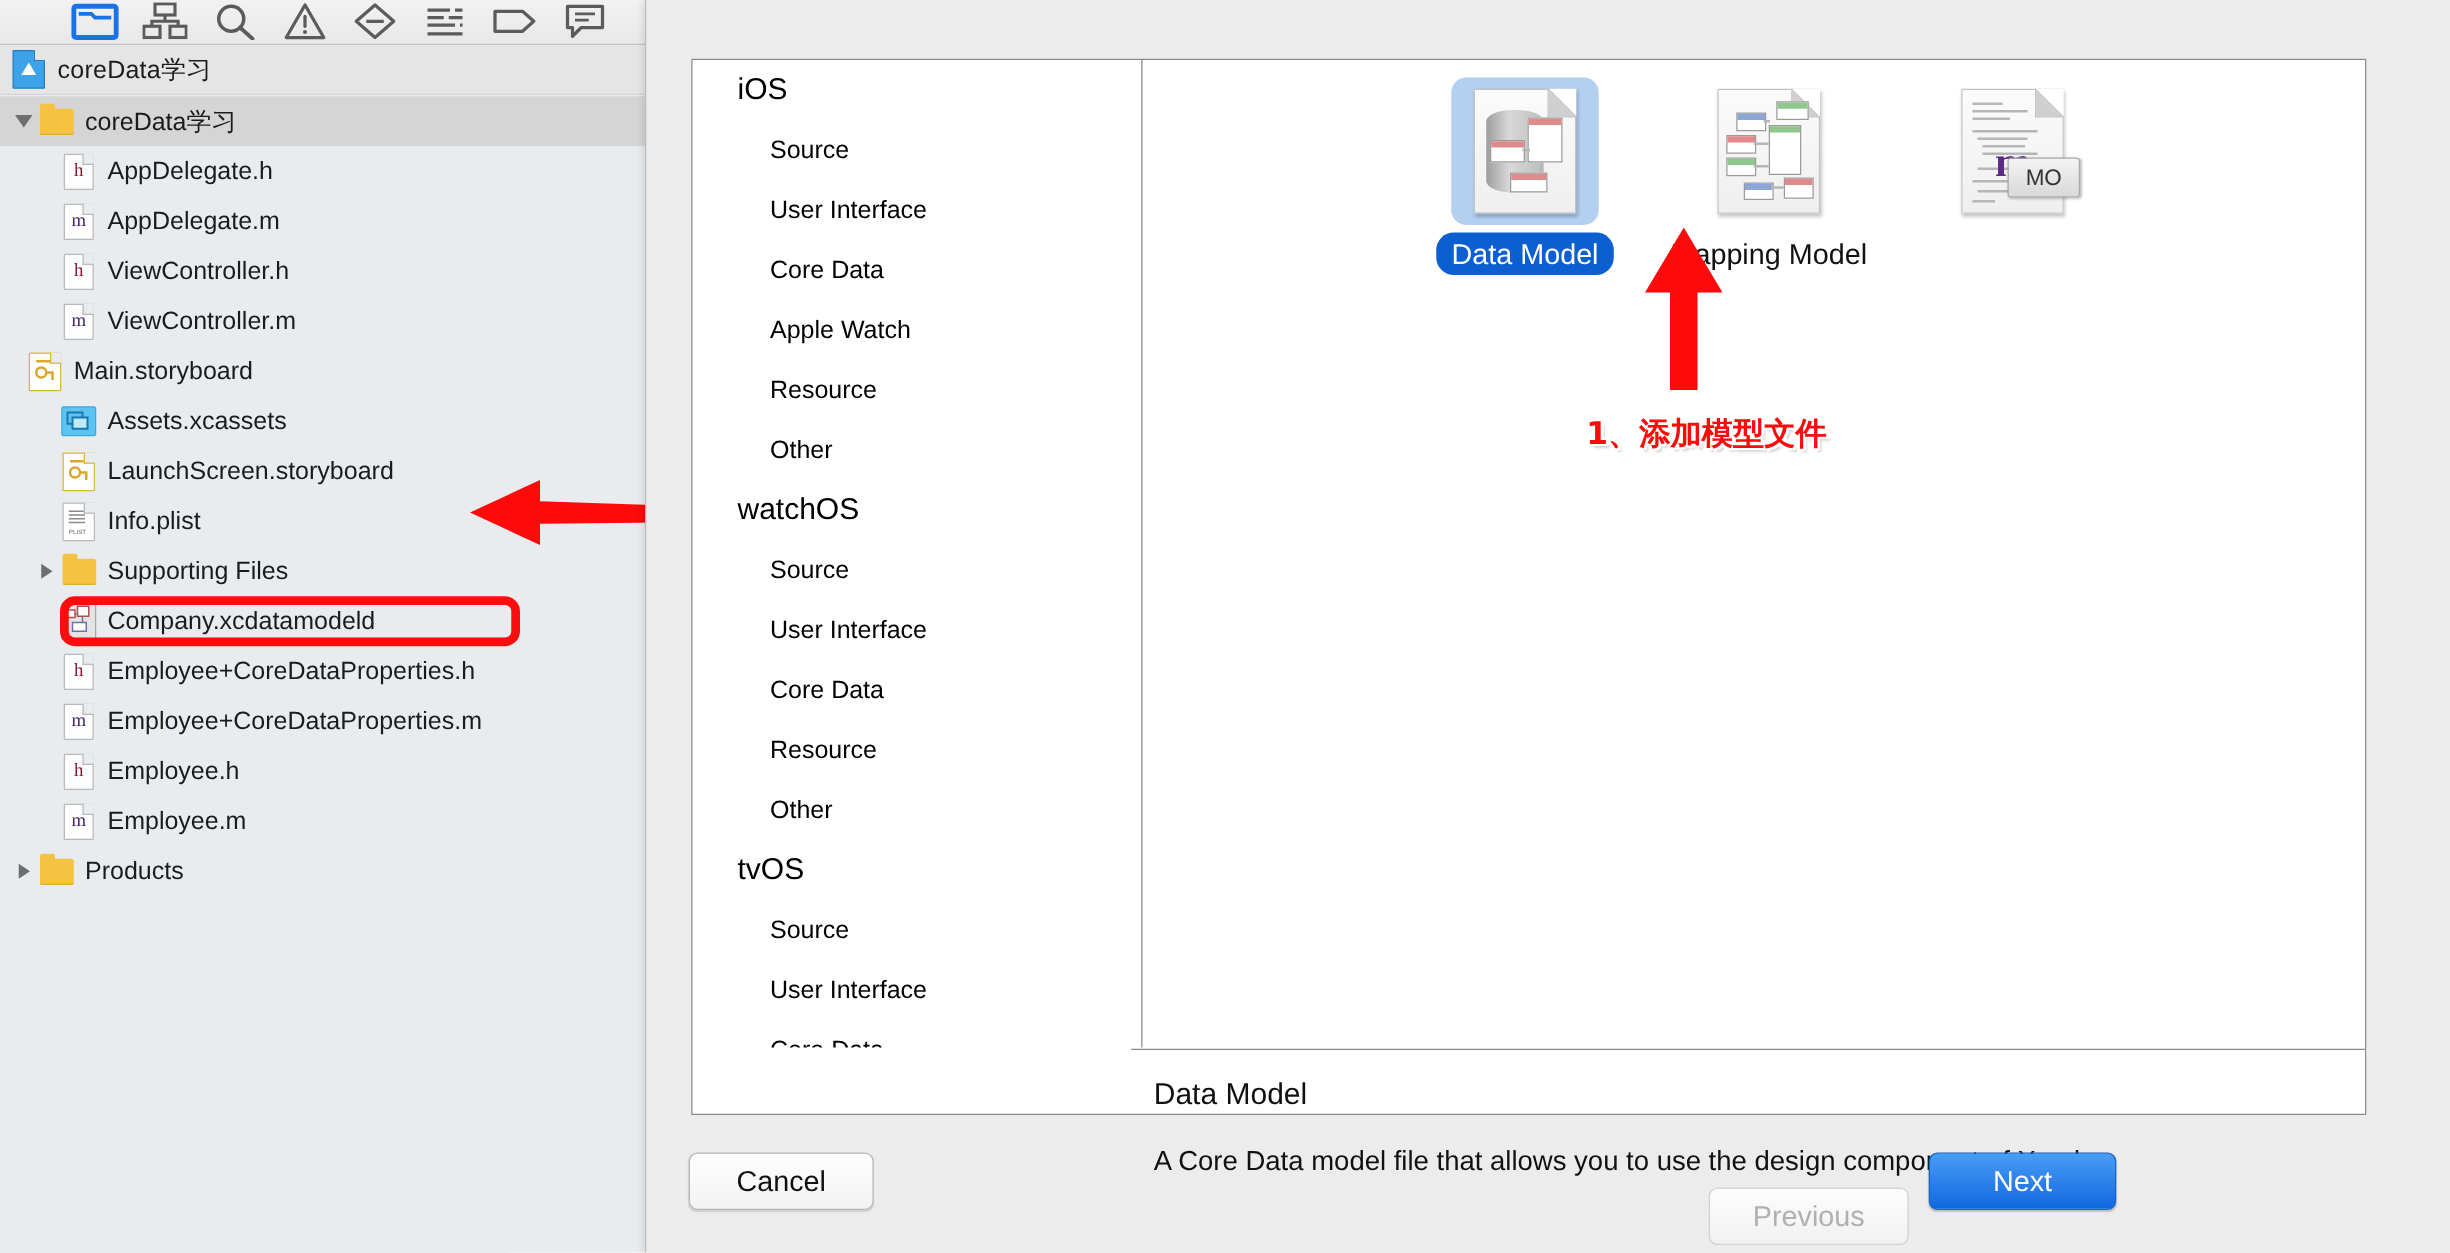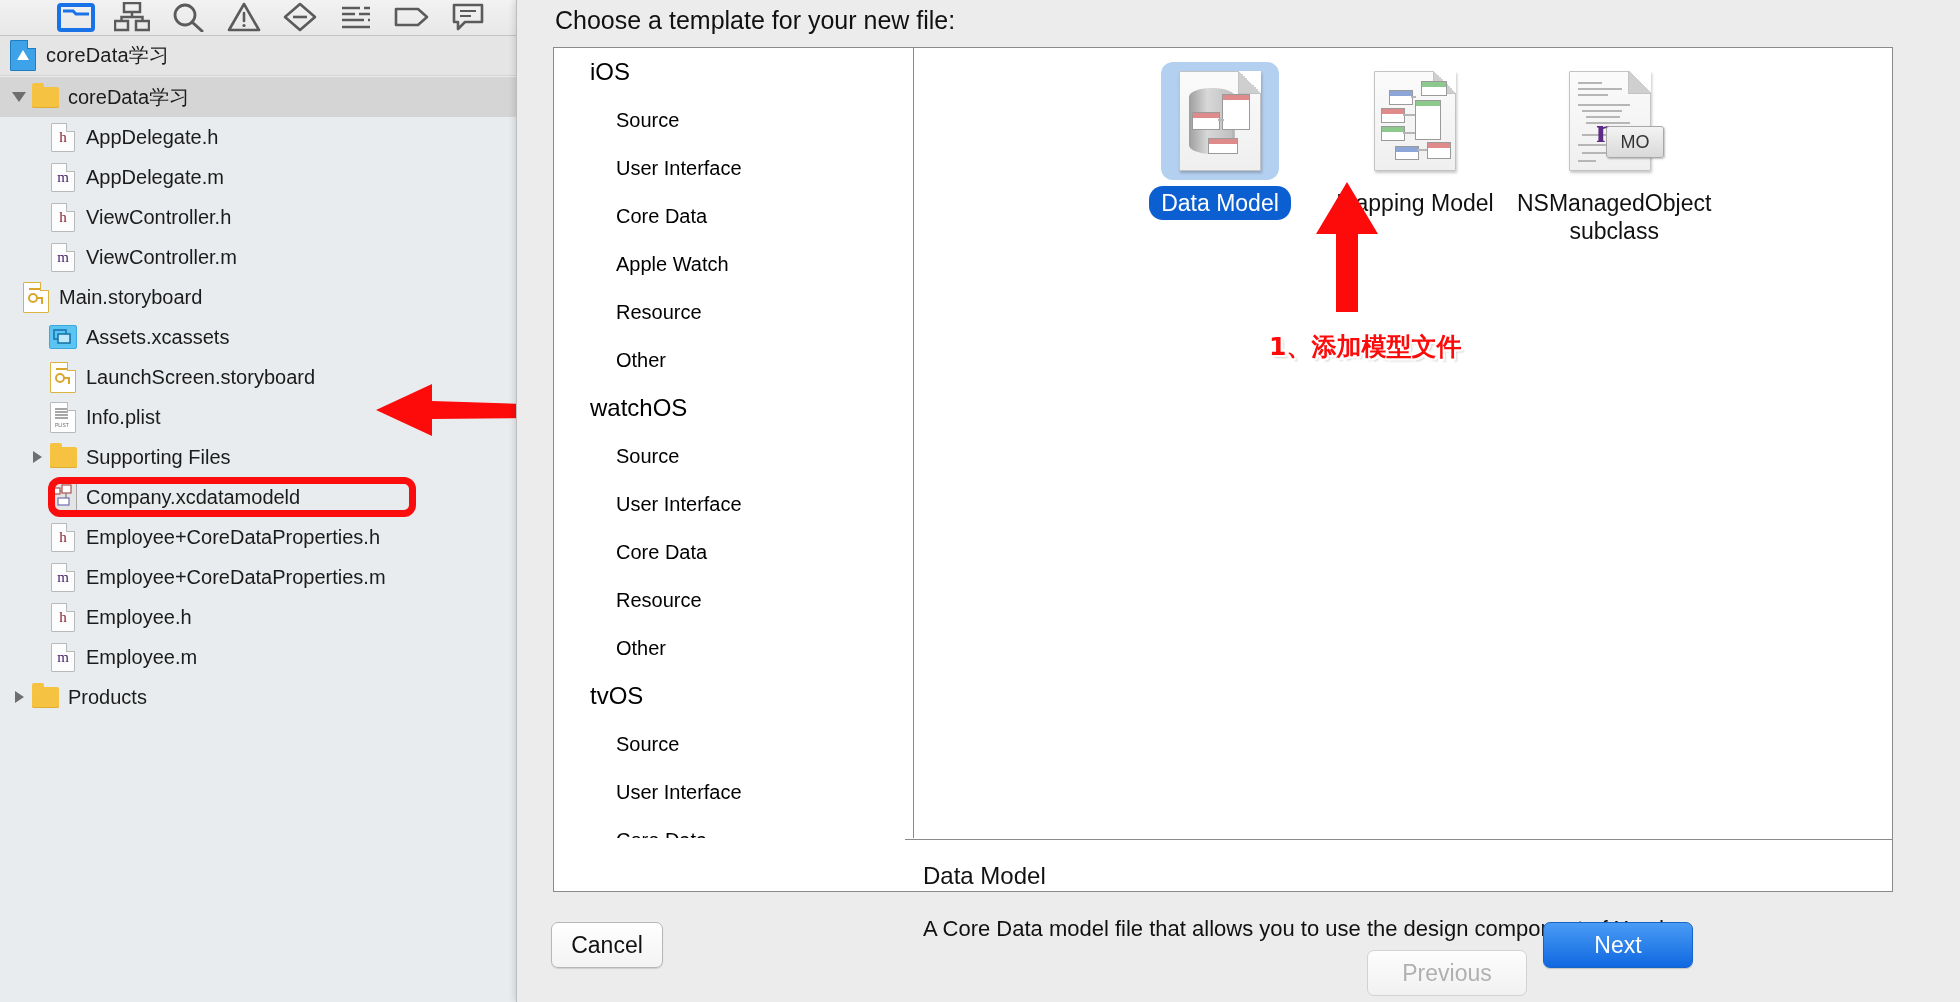--- a/index.html
+++ b/index.html
@@ -195,21 +195,21 @@
     border-top:1px solid #8a8a8a;padding:22px 0 0 18px;box-sizing:border-box;
   }
   #desc .dtitle{font-size:24px;color:#111;}
   #desc .dbody{font-size:22px;color:#111;margin-top:26px;}
   #footer{position:absolute;left:0;top:892px;width:1444px;height:110px;}
   .btn{
     position:absolute;height:46px;border-radius:7px;font-size:23px;
     display:flex;align-items:center;justify-content:center;box-sizing:border-box;
   }
   #btn-cancel{
-    left:34px;top:30px;width:112px;background:linear-gradient(#ffffff,#f3f3f3);
+    left:34px;top:30px;width:148px;background:linear-gradient(#ffffff,#f3f3f3);
     border:1px solid #b7b7b7;color:#111;box-shadow:0 1px 1px rgba(0,0,0,.12);
   }
   #btn-previous{
     left:850px;top:30px;width:160px;background:linear-gradient(#fdfdfd,#f1f1f1);
     border:1px solid #d2d2d2;color:#b0b0b0;margin-top:28px;
   }
   #btn-next{
     left:1026px;top:30px;width:150px;
     background:linear-gradient(#4a9cf5,#1068e0);
     border:1px solid #1565c8;color:#fff;box-shadow:0 1px 1px rgba(0,0,0,.18);
@@ -438,21 +438,20 @@
     </div>
   </div>
 </div>
 
 <svg id="arrow-to-company" viewBox="0 0 480 60">
   <path d="M480 35 L62 21 L62 4 L6 30 L62 56 L62 39 Z" fill="#fd0a0a"></path>
 </svg>
 
 <div id="dialog">
 
-  <div id="dialog-title">Choose a template for your new file:</div>
 
   <div id="panel">
 
     <div id="cat-col">
       <div class="cat-group">iOS</div>
       <div class="cat-item">Source</div>
       <div class="cat-item">User Interface</div>
       <div class="cat-item">Core Data</div>
       <div class="cat-item">Apple Watch</div>
       <div class="cat-item">Resource</div>
@@ -540,21 +539,20 @@
               <div class="codeline" style="left:16px;top:44px;width:34px"></div>
               <div class="codeline" style="left:16px;top:50px;width:44px"></div>
               <div class="codeline" style="left:12px;top:62px;width:38px"></div>
               <div class="codeline" style="left:8px;top:72px;width:30px"></div>
               <div class="codeline" style="left:12px;top:80px;width:40px"></div>
               <div class="codeline" style="left:8px;top:88px;width:18px"></div>
               <span class="mglyph">m</span>
               <span class="mobadge">MO</span>
             </div>
           </div>
-          <div class="cap two">NSManagedObject subclass</div>
         </div>
 
       </div>
     </div>
 
     <div id="desc">
       <div class="dtitle">Data Model</div>
       <div class="dbody">A Core Data model file that allows you to use the design component of Xcode.</div>
     </div>
   </div>

